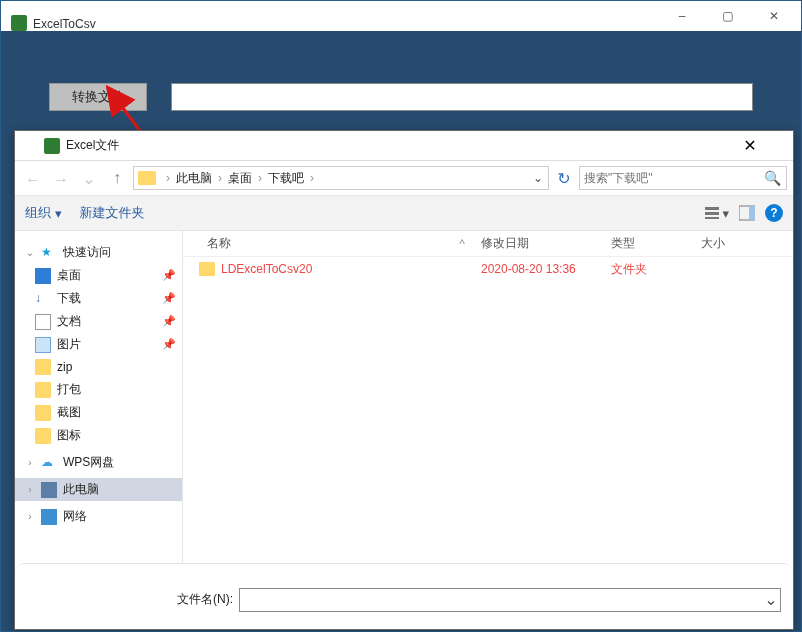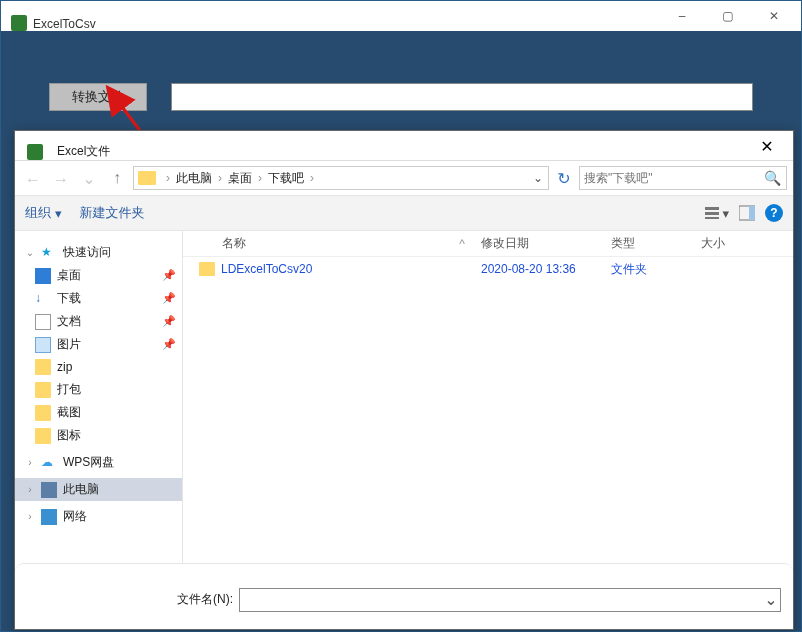--- a/index.html
+++ b/index.html
@@ -11,21 +11,21 @@
   .main-titlebar .app-icon { width: 16px; height: 16px; background: #2e7d32; margin: 0 6px; border-radius: 2px; }
   .main-titlebar .title { font-size: 12px; color: #333; flex: 1; }
   .win-controls { display: flex; }
   .win-btn { width: 46px; height: 30px; display: flex; align-items: center; justify-content: center; color: #555; font-size: 12px; }
   .main-body { padding: 52px 48px 0 48px; display: flex; align-items: flex-start; gap: 24px; }
   .convert-btn { width: 98px; height: 28px; background: #bfbfbf; border: 1px solid #969696; color: #222; font-size: 13px; display: flex; align-items: center; justify-content: center; }
   .path-input { flex: 1; height: 28px; background: #fff; border: 1px solid #888; }
 
   
   .dialog { position: absolute; left: 14px; top: 130px; width: 780px; height: 500px; background: #fff; border: 1px solid #666; box-shadow: 0 2px 10px rgba(0,0,0,.3); display: flex; flex-direction: column; }
-  .dlg-titlebar { height: 30px; display: flex; align-items: flex-end; padding: 0 6px; border-bottom: 1px solid #ddd; gap: 8px; }
+  .dlg-titlebar { height: 30px; display: flex; align-items: center; padding: 0 23px; border-bottom: 1px solid #ddd; }
   .dlg-titlebar .app-icon { width: 16px; height: 16px; background: #2e7d32; margin: 0 6px; border-radius: 2px; }
   .dlg-titlebar .title { font-size: 12px; color: #222; flex: 1; }
   .dlg-close { width: 40px; height: 28px; display: flex; align-items: center; justify-content: center; }
 
   .dlg-navbar { height: 34px; display: flex; align-items: center; padding: 0 6px; gap: 4px; }
   .nav-arrow { width: 24px; height: 24px; display: flex; align-items: center; justify-content: center; color: #888; }
   .nav-arrow.disabled { color: #ccc; }
   .breadcrumb { flex: 1; height: 24px; border: 1px solid #ccc; display: flex; align-items: center; padding-left: 4px; font-size: 12px; color: #222; gap: 2px; background:#fff; }
   .crumb-folder { width: 18px; height: 14px; background: #ffd86b; border-radius: 1px; margin-right: 4px; }
   .crumb-sep { color: #999; padding: 0 4px; }
@@ -56,26 +56,26 @@
   .si-doc { border:1px solid #999; background:#fff; }
   .si-pic { border:1px solid #6fa8d8; background:#cce4f7; }
   .si-folder { background:#ffd86b; border-radius:1px; }
   .si-cloud { color:#3aa0e8; }
   .si-pc { background:#5b7fa7; }
   .si-net { background:#3a90d0; }
 
   .filepane { flex:1; display:flex; flex-direction:column; }
   .colheaders { display:flex; align-items:center; height:26px; border-bottom:1px solid #eee; font-size:12px; color:#555; }
   .col { padding:0 8px; }
-  .col-name { width:290px; display:flex; align-items:center; gap:19px; }
+  .col-name { width:290px; display:flex; align-items:center; gap:4px; }
   .col-date { width:130px; }
   .col-type { width:90px; }
   .col-size { width:80px; }
   .filelist { flex:1; }
-  .row { display:flex; align-items:center; height:24px; font-size:12px; color:#1d4ed8; }
+  .row { display:flex; align-items:center; height:24px; font-size:12px; color:#ef4444; }
   .row .col-name { display:flex; align-items:center; gap:6px; padding-left:16px; }
   .row .fi { width:16px; height:14px; background:#ffd86b; border-radius:1px; }
 
   .dlg-footer { height:66px; border-top:1px solid #e5e5e5; display:flex; flex-direction:column; justify-content:center; padding:6px 12px 0 12px;border-radius:9px; }
   .footer-row { display:flex; align-items:center; gap:6px; }
   .fn-label { font-size:12px; color:#222; margin-left:150px; }
   .fn-input { flex:1; height:24px; border:1px solid #888; background:#fff; display:flex; align-items:center; justify-content:flex-end; }
   .fn-input .dd { width:18px; text-align:center; color:#555; }
   .type-select { width:156px; height:24px; border:1px solid #ccc; display:flex; align-items:center; padding:0 4px; font-size:12px; color:#222; }
 

